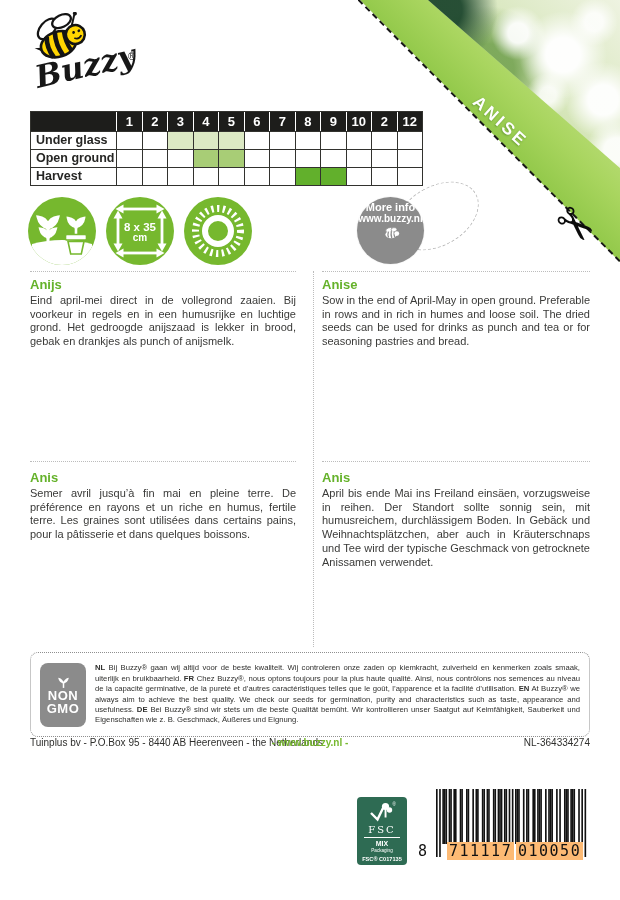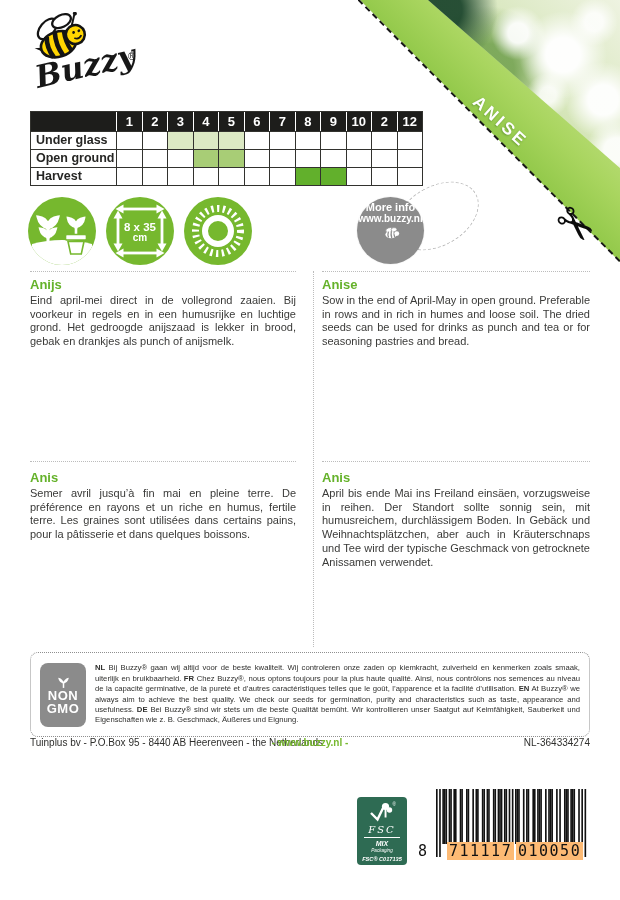--- a/index.html
+++ b/index.html
@@ -80,21 +80,21 @@
   .regcode{position:absolute;right:30px;top:737px;font-size:10px;color:#2f2f2d;}
 
   
   .banner{position:absolute;left:30px;top:752px;width:560px;height:43px;background:#1d1d1b;
     color:#fdfdfd;display:flex;align-items:center;justify-content:center;
     font-size:20px;letter-spacing:11px;word-spacing:24px;padding-left:11px;box-sizing:border-box;}
 
   
   .fsc{position:absolute;left:357px;top:797px;width:50px;height:68px;background:#2e6b53;
     border-radius:4px;color:#fff;text-align:center;display:flex;flex-direction:column;
-    align-items:center;justify-content:flex-start;padding-top:4px;box-sizing:border-box;font-style:italic;}
+    align-items:center;justify-content:flex-start;padding-top:4px;box-sizing:border-box;}
   .fsc .name{font-family:"DejaVu Serif",serif;font-size:10px;letter-spacing:2px;margin-top:1px;}
   .fsc .rule{width:36px;border-top:1px solid #fff;margin:2px 0;}
   .fsc .grade{font-size:7px;font-weight:bold;}
   .fsc .cat{font-size:4.6px;margin-top:1px;}
   .fsc .lic{font-size:5.6px;font-weight:bold;margin-top:3px;}
   .barcode{position:absolute;left:410px;top:789px;width:180px;height:84px;}
   .barcode svg{position:absolute;left:26px;top:0;}
   .bc-digit{position:absolute;font-family:"DejaVu Sans Mono",monospace;font-size:15px;
     color:#111;background:#fdba74;top:53px;letter-spacing:1.5px;}
   .bc-8{left:8px;background:transparent;}

